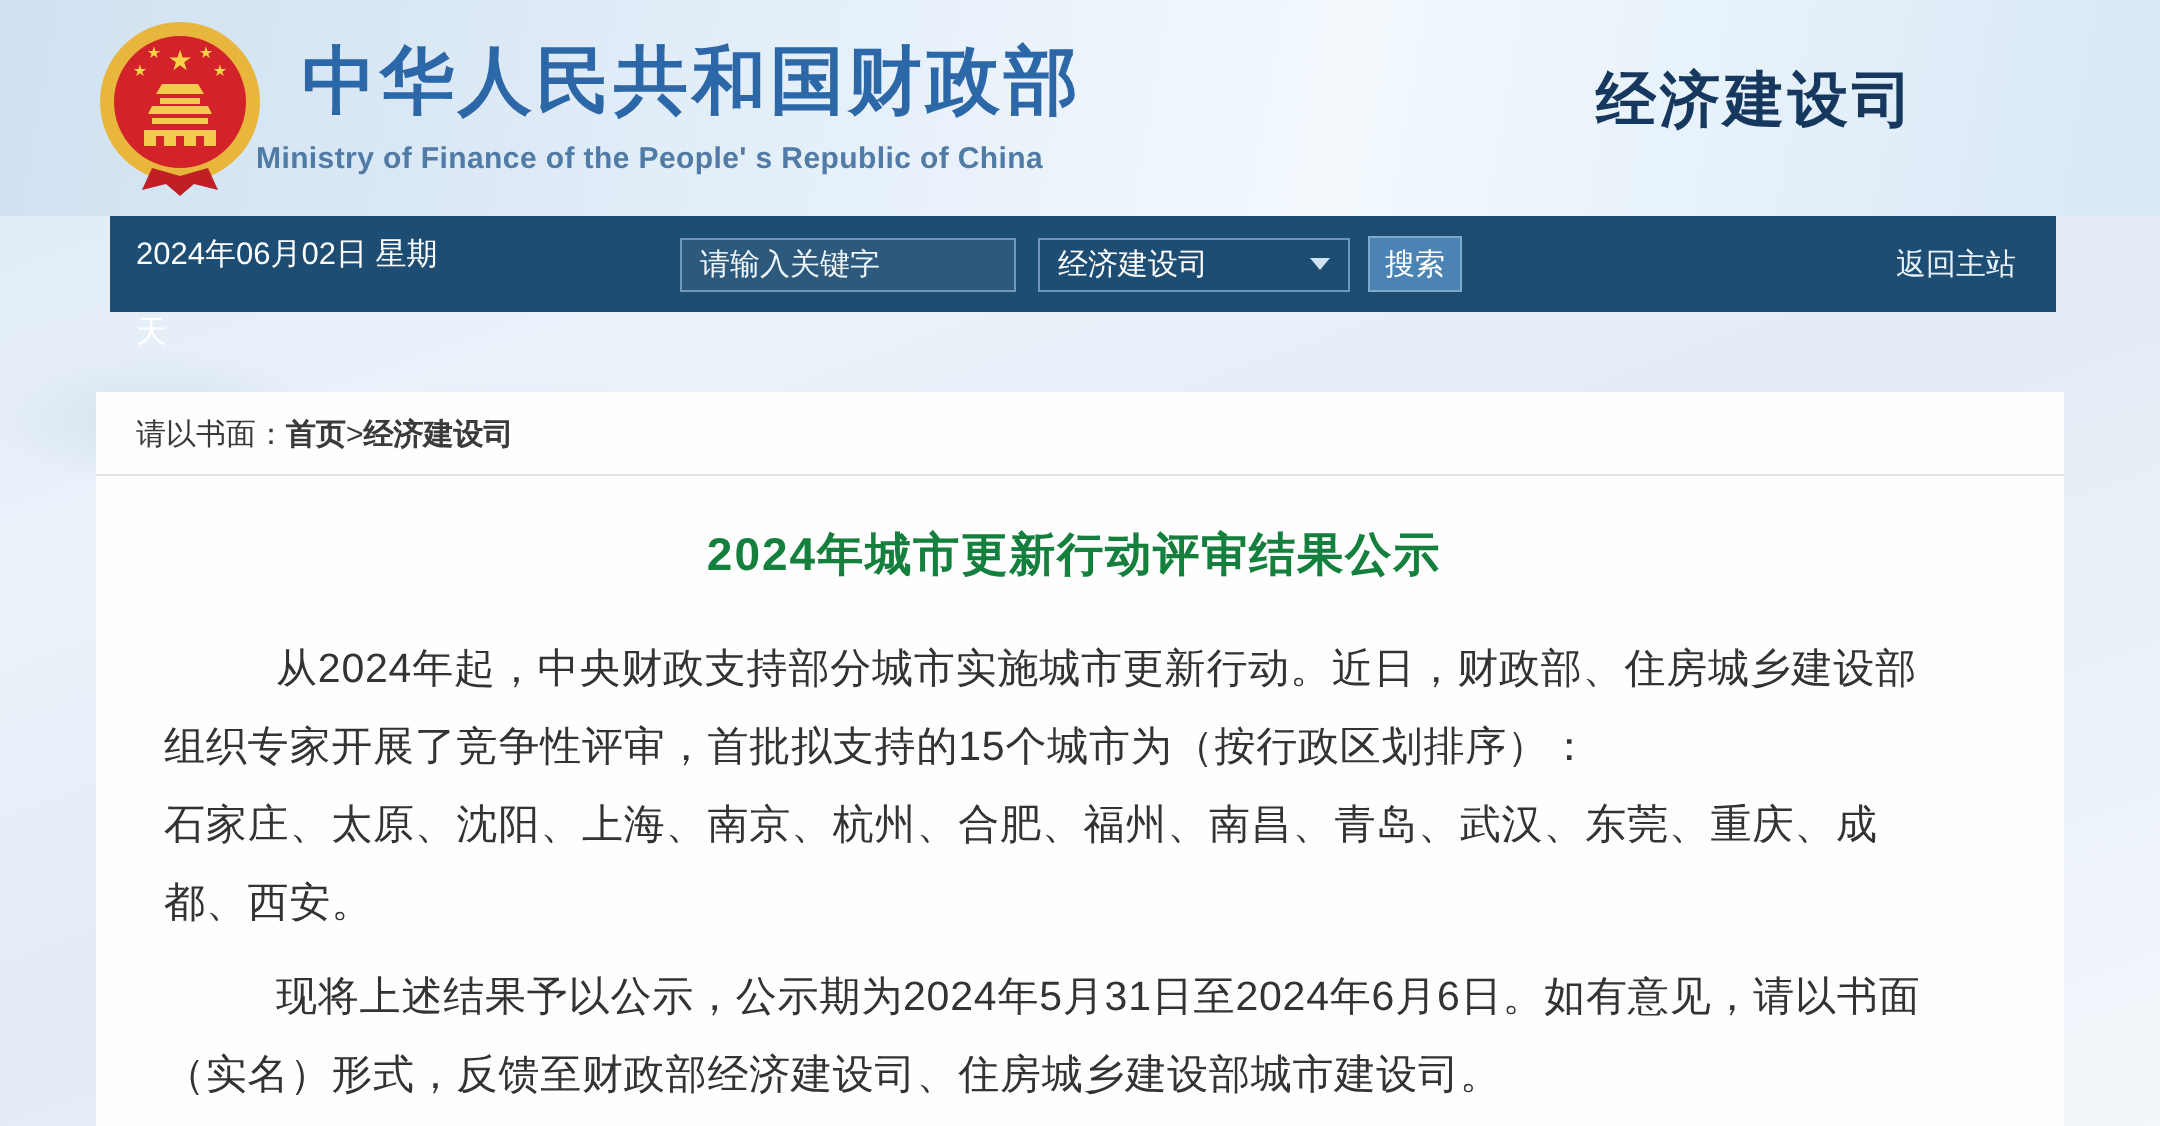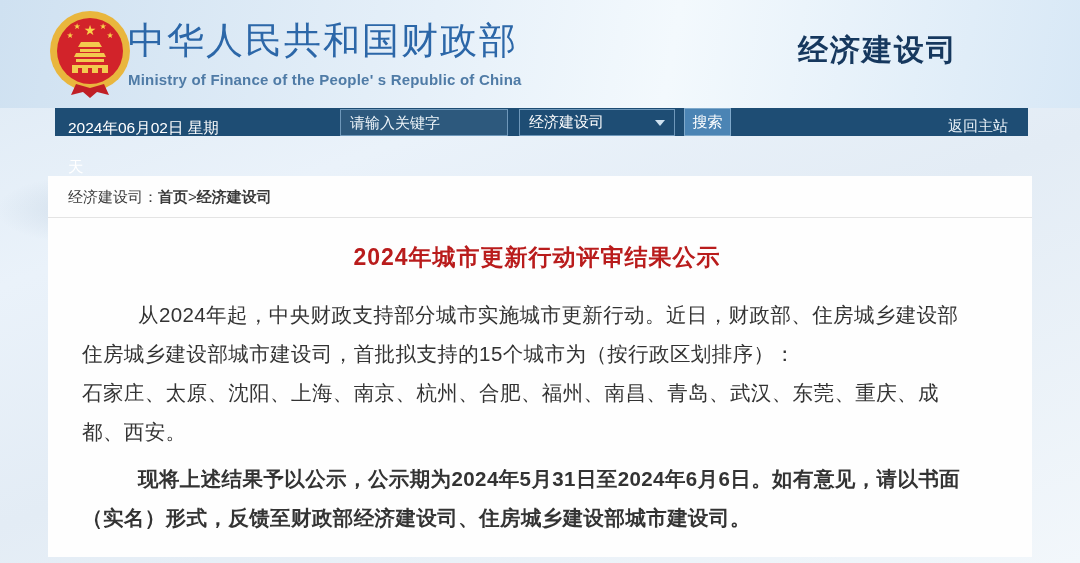--- a/index.html
+++ b/index.html
@@ -23,35 +23,35 @@
     pointer-events: none;
   }
   
   .site-header {
     position: relative; height: 108px;
     background: linear-gradient(100deg, #cfe1f1 0%, #e6f0f9 40%, #f3f9fd 62%, #d8e8f6 100%);
   }
   .emblem { position: absolute; left: 48px; top: 8px; }
   .title-block { position: absolute; left: 128px; top: 16px; }
   .ministry-title-cn {
-    font-size: 37px; font-weight: normal; color: #2c67a8; letter-spacing: 2px;
+    font-size: 37px; font-weight: bold; color: #2c67a8; letter-spacing: 2px; margin-left: 23px;
   }
   .ministry-title-en {
     margin-top: 5px; font-size: 15px; font-weight: bold; color: #4f7ba6; letter-spacing: 0.2px;
   }
   .department-name {
     position: absolute; right: 122px; top: 30px;
     font-size: 30px; font-weight: bold; color: #16385e; letter-spacing: 2px;
   }
   
   .navbar {
     position: relative;
-    margin-left: 55px; width: 973px; height: 28px;
+    margin-left: 55px; width: 973px; height: 48px;
     background: #1e4d74;
-    display: flex; align-items: flex-end;
+    display: flex; align-items: center;
   }
   .nav-date {
     position: absolute; left: 13px; top: 0; width: 170px;
     font-size: 15.5px; color: #ffffff; line-height: 39px;
     white-space: pre-line;
   }
   .nav-search-input {
     margin-left: 285px;
     width: 168px; height: 27px;
     background: rgba(255,255,255,0.07);
@@ -92,29 +92,29 @@
   .breadcrumb {
     padding: 12px 0 10px 20px;
     font-size: 15px; color: #3a3a3a;
     border-bottom: 1px solid #e4e4e4;
   }
   .breadcrumb .crumb-link { color: #3a3a3a; text-decoration: none; cursor: pointer; font-weight: bold; }
   .article { padding: 0 40px 20px 34px; }
   .article-title {
     margin: 24px 0 22px 0;
     text-align: center;
-    font-size: 23px; font-weight: bold; color: #b91c1c; letter-spacing: 1px;
+    font-size: 23px; font-weight: bold; color: #15803d; letter-spacing: 1px;
   }
   .article p {
     font-size: 20.5px; color: #333333;
     line-height: 39px; letter-spacing: 0.4px;
     white-space: pre-line;
   }
   .article p.indent { text-indent: 56px; }
-  .article p.closing { margin-top: 8px; font-weight: bold; }
+  .article p.closing { margin-top: 8px; }
 </style>
 </head>
 <body>
 
 <div class="page">
   <div class="bg-watermark"></div>
 
   <div class="site-header">
     <div class="emblem">
       <svg width="84" height="94" viewBox="0 0 84 94" aria-hidden="true">
@@ -150,26 +150,26 @@
     <div class="nav-scope-select">
       <span>经济建设司</span>
       <span class="chevron-down"></span>
     </div>
     <button class="nav-search-button">搜索</button>
     <a class="nav-home-link">返回主站</a>
   </div>
 
   <div class="content-panel">
     <div class="breadcrumb">
-      <span>经济建设司：</span><span class="crumb-link">首页</span><span>&gt;</span><span class="crumb-link">经济建设司</span>
+      <span>请以书面：</span><span class="crumb-link">首页</span><span>&gt;</span><span class="crumb-link">经济建设司</span>
     </div>
 
     <div class="article">
       <h1 class="article-title">2024年城市更新行动评审结果公示</h1>
       <p class="indent">从2024年起，中央财政支持部分城市实施城市更新行动。近日，财政部、住房城乡建设部
-住房城乡建设部城市建设司，首批拟支持的15个城市为（按行政区划排序）：</p>
+组织专家开展了竞争性评审，首批拟支持的15个城市为（按行政区划排序）：</p>
       <p>石家庄、太原、沈阳、上海、南京、杭州、合肥、福州、南昌、青岛、武汉、东莞、重庆、成
 都、西安。</p>
       <p class="indent closing">现将上述结果予以公示，公示期为2024年5月31日至2024年6月6日。如有意见，请以书面
 （实名）形式，反馈至财政部经济建设司、住房城乡建设部城市建设司。</p>
     </div>
   </div>
 </div>
 
 </body></html>

